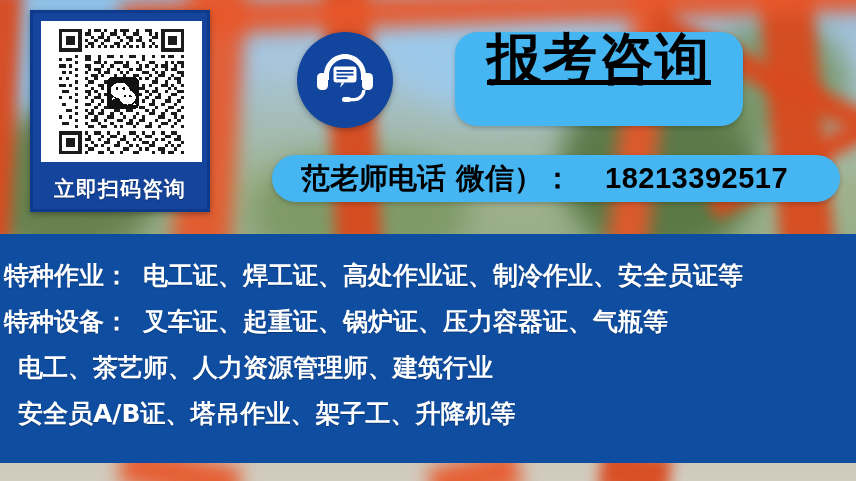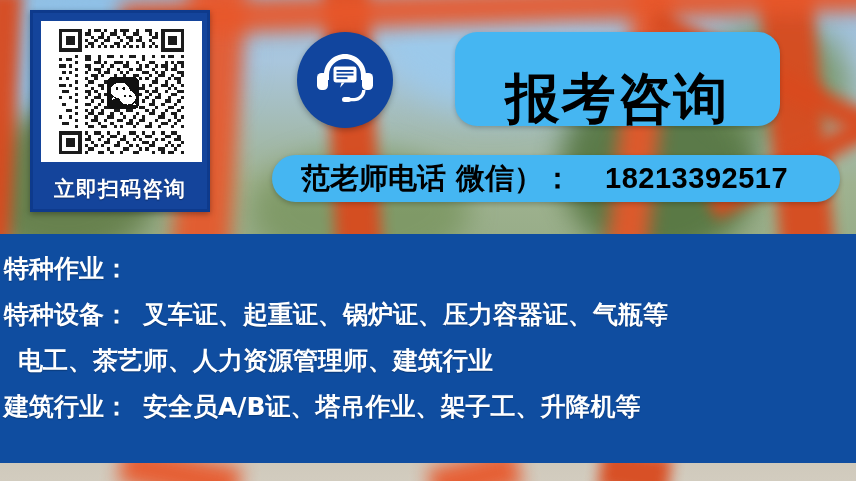--- a/index.html
+++ b/index.html
@@ -42,24 +42,25 @@
 
   
   .headset{
     position:absolute;left:297px;top:32px;width:96px;height:96px;border-radius:50%;
     background:#11459e;box-shadow:0 2px 6px rgba(0,0,0,.3);
   }
   .headset svg{position:absolute;left:18px;top:19px;}
 
   
   .title-pill{
-    position:absolute;left:455px;top:32px;width:325px;height:94px;
+    position:absolute;left:455px;top:32px;width:288px;height:94px;
     background:#45b6f2;border-radius:22px;
-    display:flex;align-items:flex-end;justify-content:center;
+    display:flex;align-items:flex-start;justify-content:center;
     box-shadow:0 2px 5px rgba(0,0,0,.22);
+    text-decoration:underline;
   }
   .title-text{
     font-family:"DejaVu Sans",sans-serif;
     font-size:54px;font-weight:bold;color:#000000;letter-spacing:2px;line-height:1;
   }
 
   
   .phone-pill{
     position:absolute;left:272px;top:155px;width:568px;height:47px;
     background:#45b6f2;border-radius:24px;
@@ -74,21 +75,21 @@
     font-family:"Liberation Sans",sans-serif;
     font-size:29px;font-weight:bold;color:#000;margin-left:33px;letter-spacing:0.5px;
   }
 
   
   .list-panel{
     position:absolute;left:0;top:234px;width:856px;height:229px;
     background:#0f4da0;
   }
   .list-row{
-    display:flex;align-items:flex-start;height:46px;padding-left:4px;
+    display:flex;align-items:center;height:46px;padding-left:4px;
   }
   .list-row:nth-child(1){margin-top:18px;}
   .row-label{
     font-family:"DejaVu Sans",sans-serif;
     font-size:25px;font-weight:bold;color:#ffffff;white-space:nowrap;
     text-shadow:0 1px 1px rgba(0,0,0,.25);
   }
   .row-value{
     font-family:"DejaVu Sans",sans-serif;
     font-size:25px;font-weight:bold;color:#ffffff;white-space:nowrap;
@@ -220,31 +221,31 @@
 
   <div class="phone-pill">
     <span class="phone-label">范老师电话 微信）：</span>
     <span class="phone-number">18213392517</span>
   </div>
 
   <div class="list-panel">
 
     <div class="list-row">
       <span class="row-label">特种作业：</span>
+      <span class="row-value">电工证、焊工证、高处作业证、制冷作业、安全员证等</span>
     </div>
 
     <div class="list-row">
       <span class="row-label">特种设备：</span>
       <span class="row-value">叉车证、起重证、锅炉证、压力容器证、气瓶等</span>
     </div>
 
     <div class="list-row">
       <span class="row-value">电工、茶艺师、人力资源管理师、建筑行业</span>
     </div>
 
     <div class="list-row">
-      <span class="row-label">建筑行业：</span>
       <span class="row-value">安全员A/B证、塔吊作业、架子工、升降机等</span>
     </div>
 
   </div>
 
 </div>
 
 </body></html>

